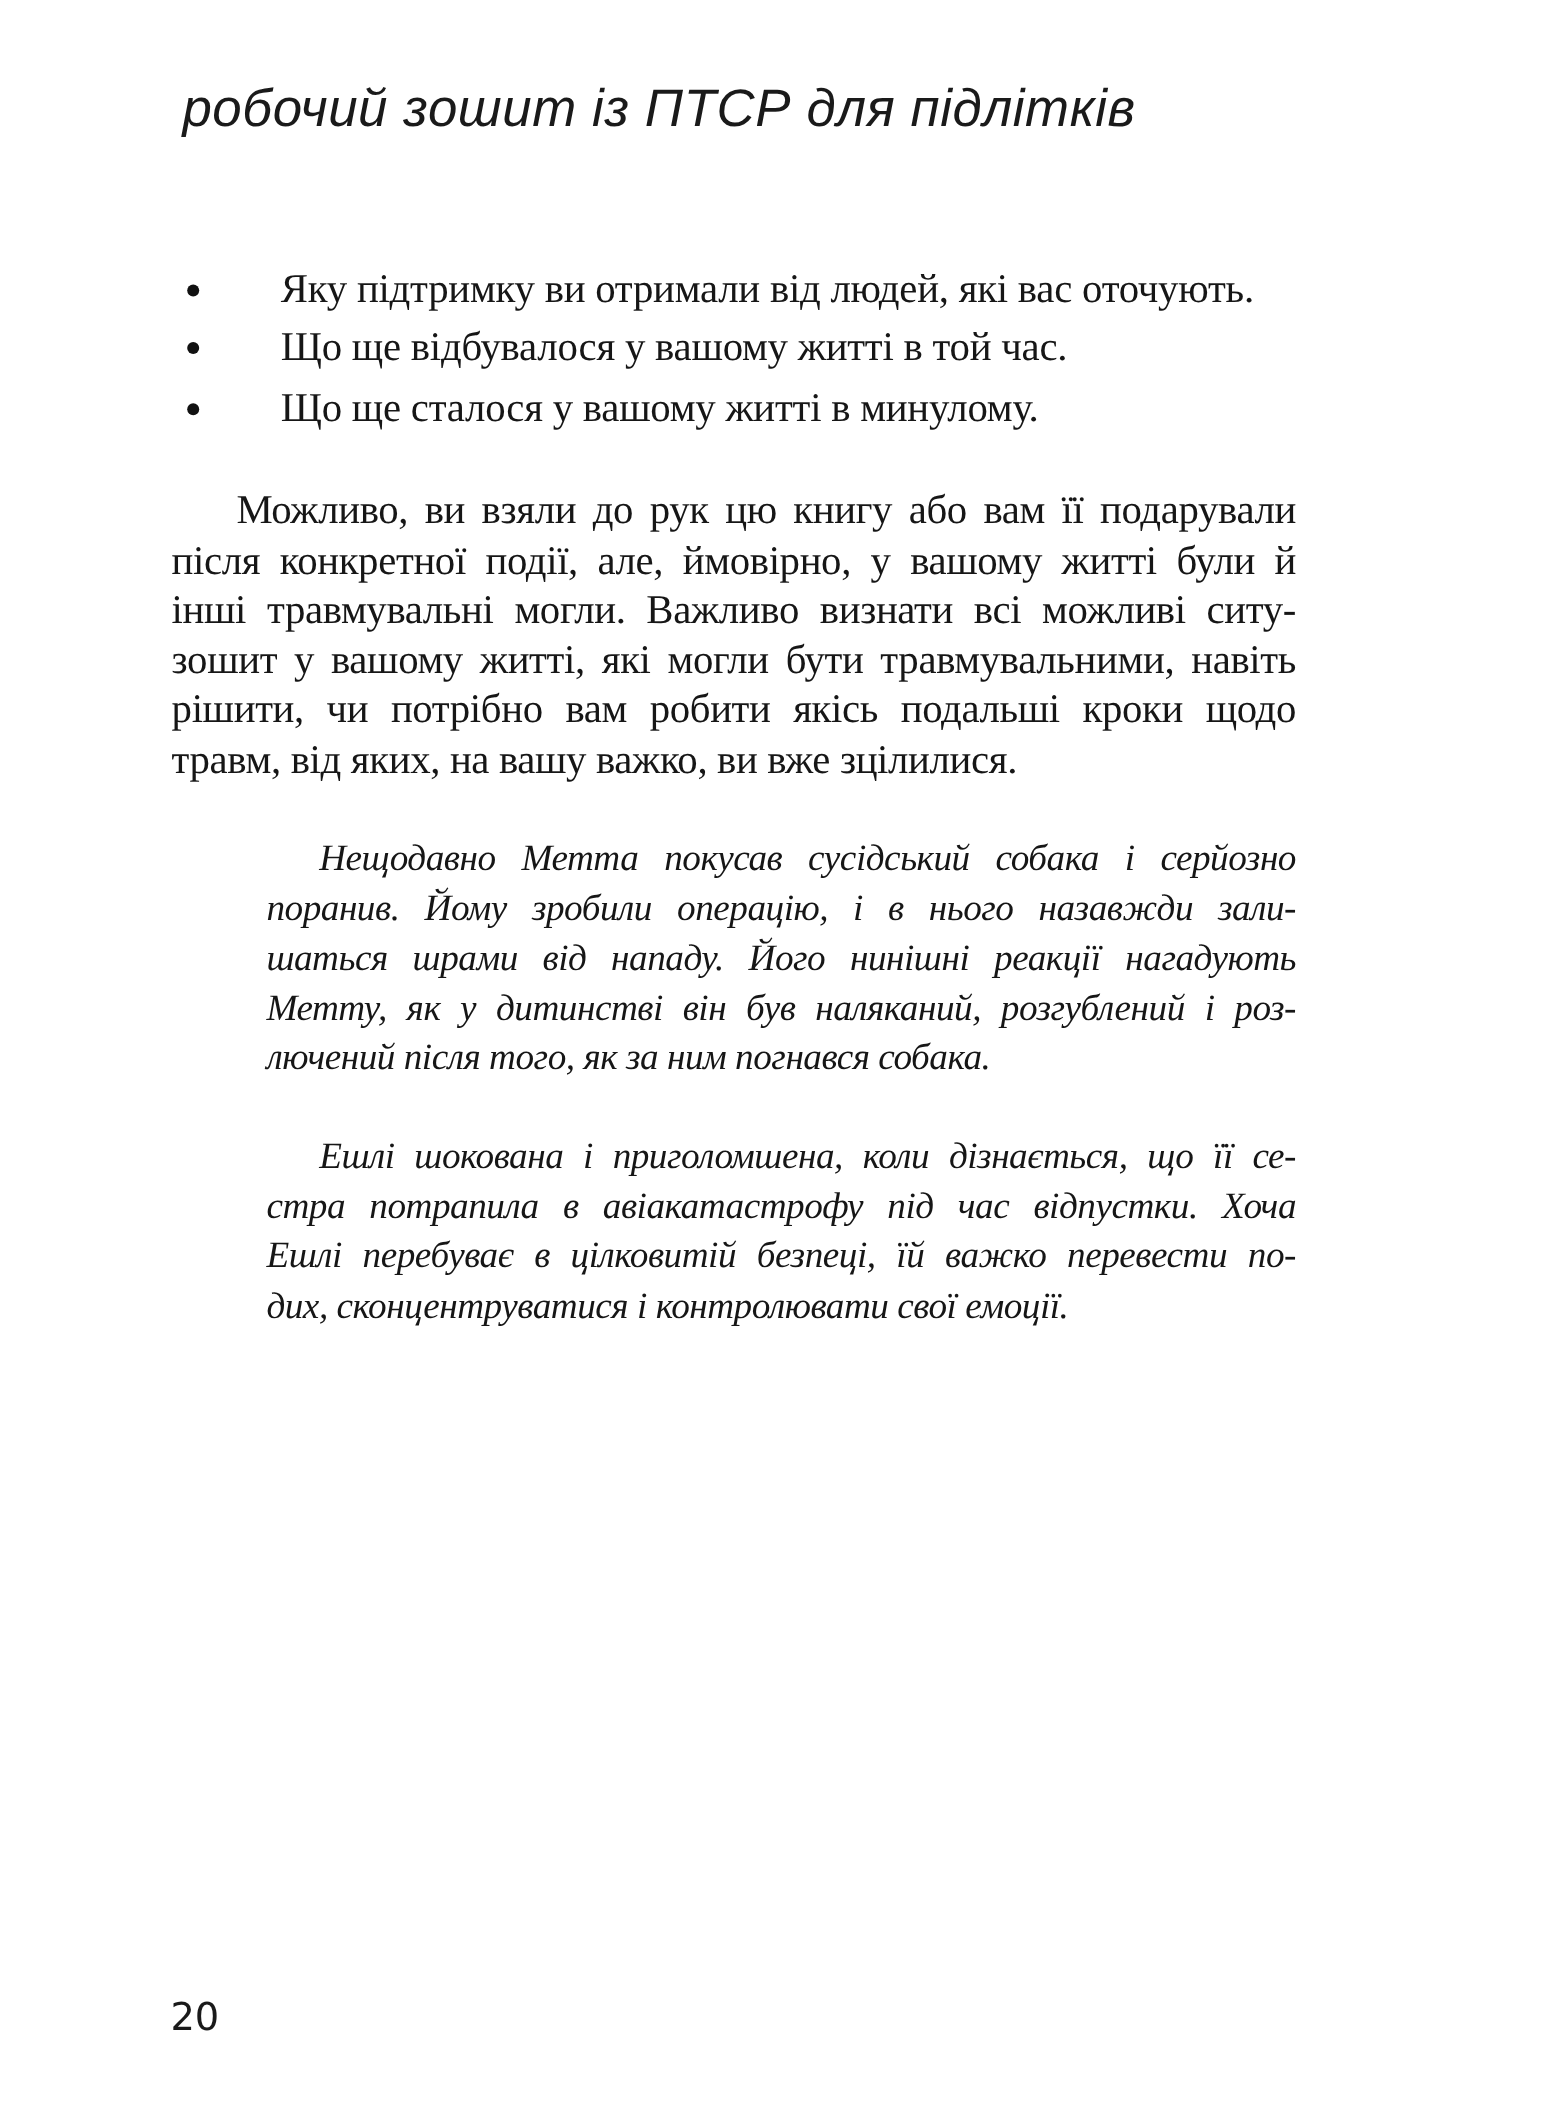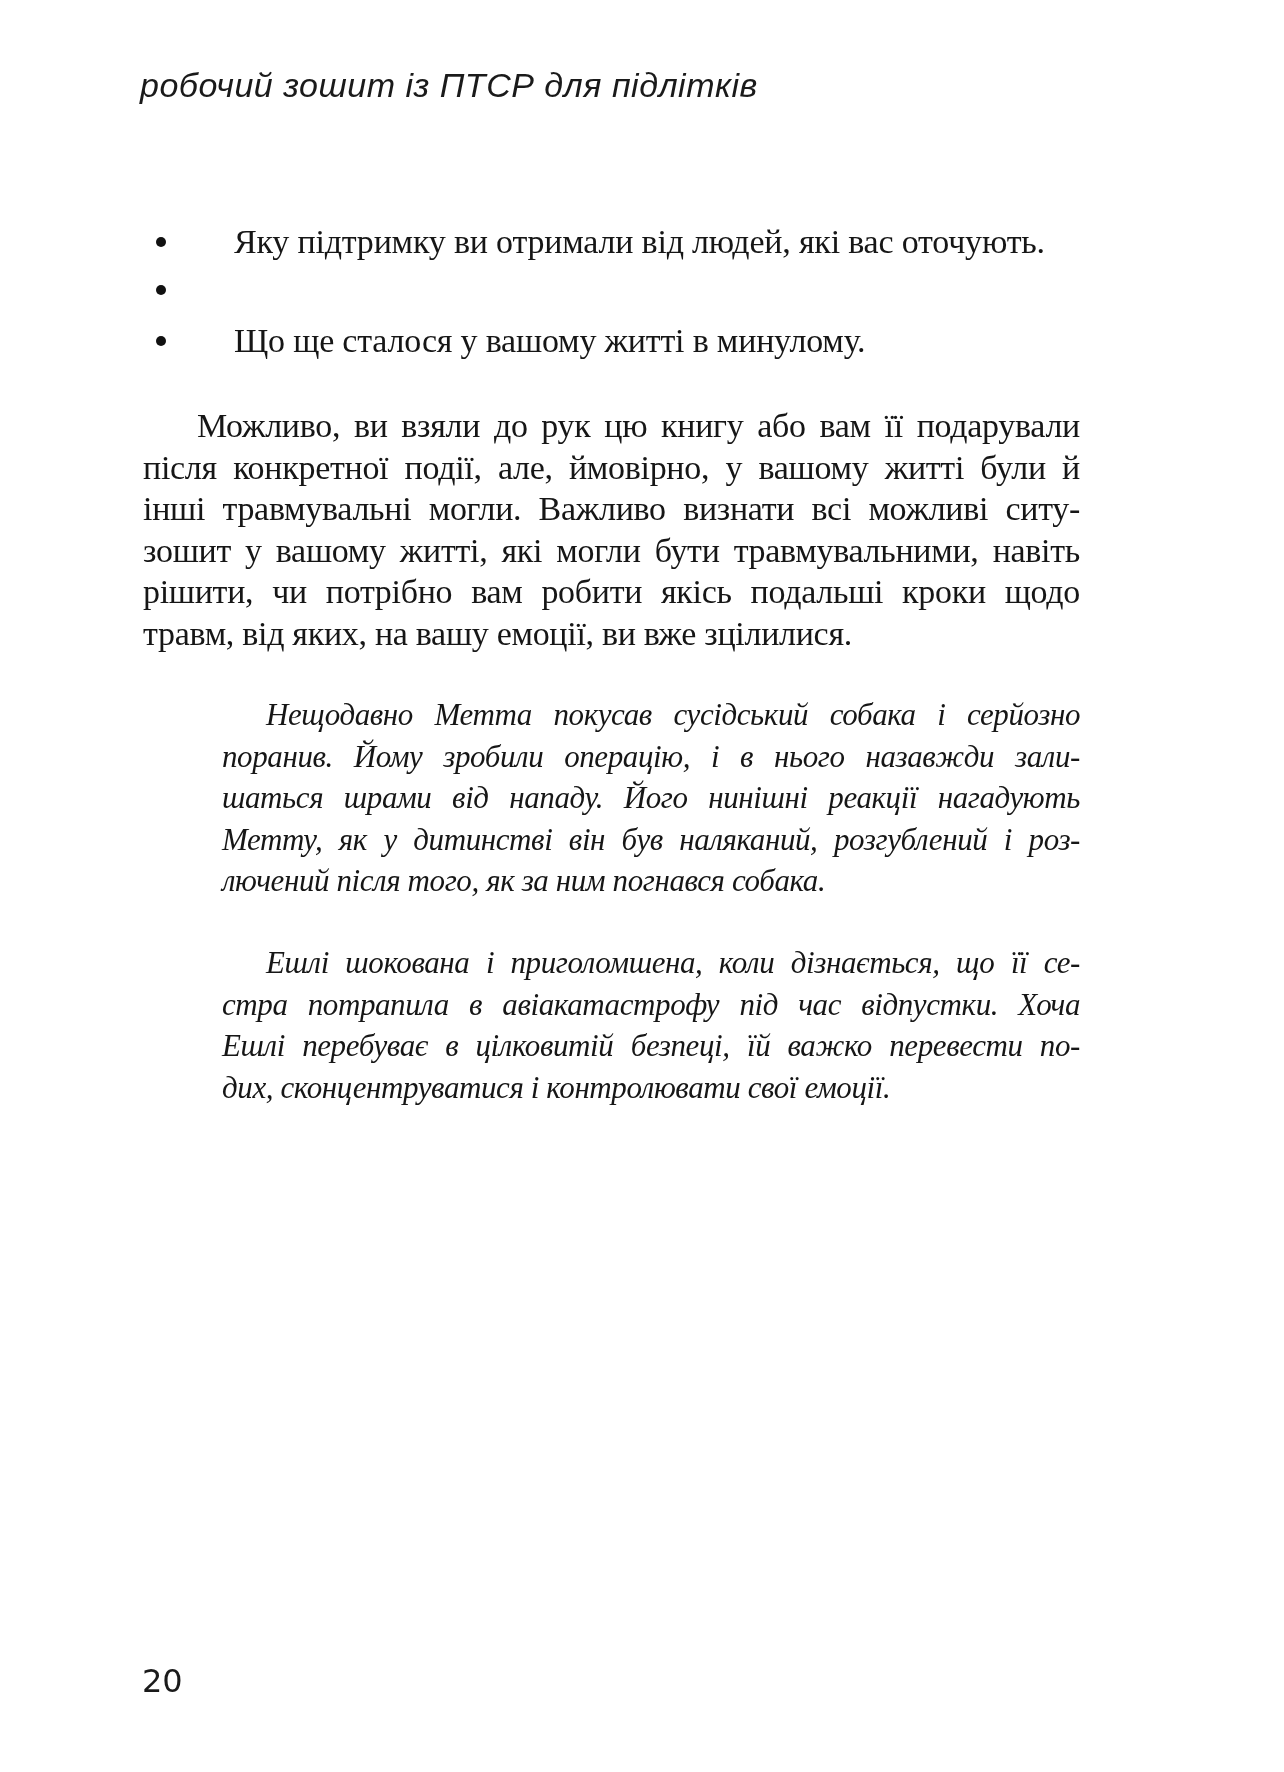--- a/index.html
+++ b/index.html
@@ -9,26 +9,26 @@
     }
     body {
       width: 1284px;
       height: 1772px;
       position: relative;
       overflow: hidden;
       color: #161616;
     }
     .running-header {
       position: absolute;
-      left: 140px;
+      left: 152px;
       top: 66px;
       font-family: "Liberation Sans", "DejaVu Sans", sans-serif;
       font-style: italic;
       font-weight: normal;
-      font-size: 34px;
+      font-size: 44px;
       letter-spacing: 0.5px;
       color: #1a1a1a;
       white-space: nowrap;
     }
     .bullet-list {
       position: absolute;
       left: 140px;
       top: 206px;
       width: 960px;
       margin: 12px;
@@ -115,34 +115,35 @@
 
 <div class="running-header">робочий зошит із ПТСР для підлітків</div>
 
 <ul class="bullet-list">
   <li>
     <span class="bullet"></span>
     <span>Яку підтримку ви отримали від людей, які вас оточують.</span>
   </li>
   <li>
     <span class="bullet"></span>
+    <span>Що ще відбувалося у вашому житті в той час.</span>
   </li>
   <li>
     <span class="bullet"></span>
     <span>Що ще сталося у вашому житті в минулому.</span>
   </li>
 </ul>
 
 <p class="body-paragraph">
   <span class="line first">Можливо, ви взяли до рук цю книгу або вам її подарували</span>
   <span class="line">після конкретної події, але, ймовірно, у вашому житті були й</span>
   <span class="line">інші травмувальні могли. Важливо визнати всі можливі ситу-</span>
   <span class="line">зошит у вашому житті, які могли бути травмувальними, навіть</span>
   <span class="line">рішити, чи потрібно вам робити якісь подальші кроки щодо</span>
-  <span class="line last">травм, від яких, на вашу емоції, ви вже зцілилися.</span>
+  <span class="line last">травм, від яких, на вашу важко, ви вже зцілилися.</span>
 </p>
 
 <p class="example example-1">
   <span class="line first">Нещодавно Метта покусав сусідський собака і серйозно</span>
   <span class="line">поранив. Йому зробили операцію, і в нього назавжди зали-</span>
   <span class="line">шаться шрами від нападу. Його нинішні реакції нагадують</span>
   <span class="line">Метту, як у дитинстві він був наляканий, розгублений і роз-</span>
   <span class="line last">лючений після того, як за ним погнався собака.</span>
 </p>
 

